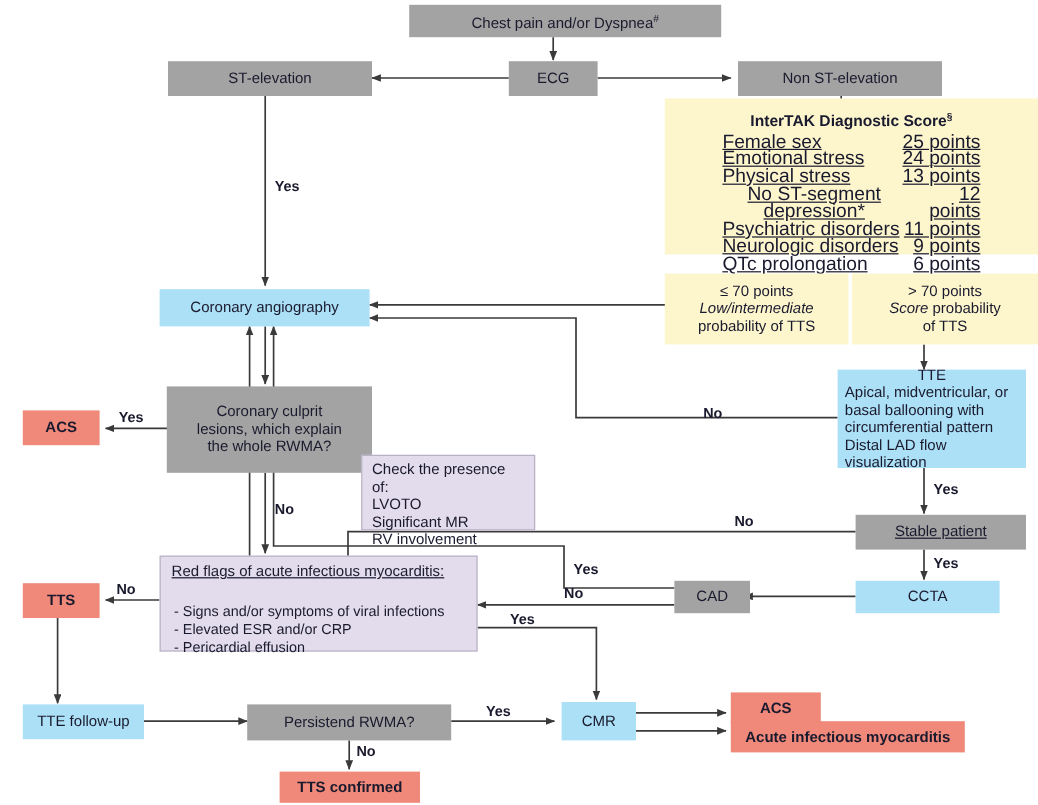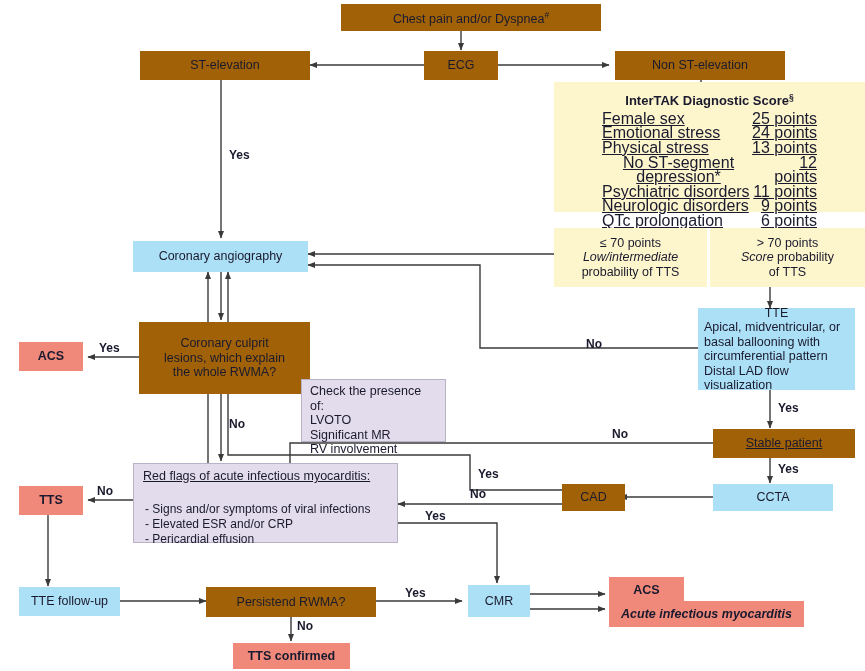--- a/index.html
+++ b/index.html
@@ -1,21 +1,21 @@
 <!DOCTYPE html>
 <html><head>
 <meta charset="utf-8">
 <style>
   html,body{margin:0;padding:0;background:#ffffff;}
   body{font-family:"Liberation Sans","DejaVu Sans",sans-serif;}
   #canvas{position:relative;width:865px;height:671px;background:#fff;overflow:hidden;}
   .node{position:absolute;box-sizing:border-box;display:flex;flex-direction:column;
         align-items:center;justify-content:center;text-align:center;color:#1a1a2e;
         font-size:12.5px;line-height:14.5px;}
-  .grey{background:#a16207;}
+  .grey{background:#a3a3a3;}
   .blue{background:#ace0f6;}
   .red{background:#f0897a;font-weight:bold;}
   .yellow{background:#fdf6cd;}
   .purple{background:#e3dcec;border:1px solid #b9b2c6;}
   .lbl{position:absolute;font-size:12px;font-weight:bold;color:#1a1a2e;white-space:nowrap;}
   .lft{text-align:left;align-items:flex-start;}
   svg.wires{position:absolute;left:0;top:0;width:865px;height:671px;pointer-events:none;}
   .score-title{font-weight:bold;font-size:13px;margin-bottom:3px;}
   .score-rows{display:flex;flex-direction:column;width:215px;}
   .score-row{display:flex;justify-content:space-between;font-size:16px;line-height:14.6px;text-decoration:underline;}
@@ -225,21 +225,21 @@
   </div>
 
   <div class="node blue" style="left:468px;top:585px;width:62px;height:32px;">
     <span>CMR</span>
   </div>
 
   <div class="node red" style="left:609px;top:577px;width:75px;height:26px;">
     <span>ACS</span>
   </div>
 
-  <div class="node red" style="left:609px;top:601px;width:195px;height:26px;font-style:italic;">
+  <div class="node red" style="left:609px;top:601px;width:195px;height:26px;">
     <span>Acute infectious myocarditis</span>
   </div>
 
   <div class="lbl" style="left:229px;top:148px;">Yes</div>
   <div class="lbl" style="left:99px;top:341px;">Yes</div>
   <div class="lbl" style="left:229px;top:417px;">No</div>
   <div class="lbl" style="left:97px;top:484px;">No</div>
   <div class="lbl" style="left:586px;top:337px;">No</div>
   <div class="lbl" style="left:778px;top:401px;">Yes</div>
   <div class="lbl" style="left:612px;top:427px;">No</div>

